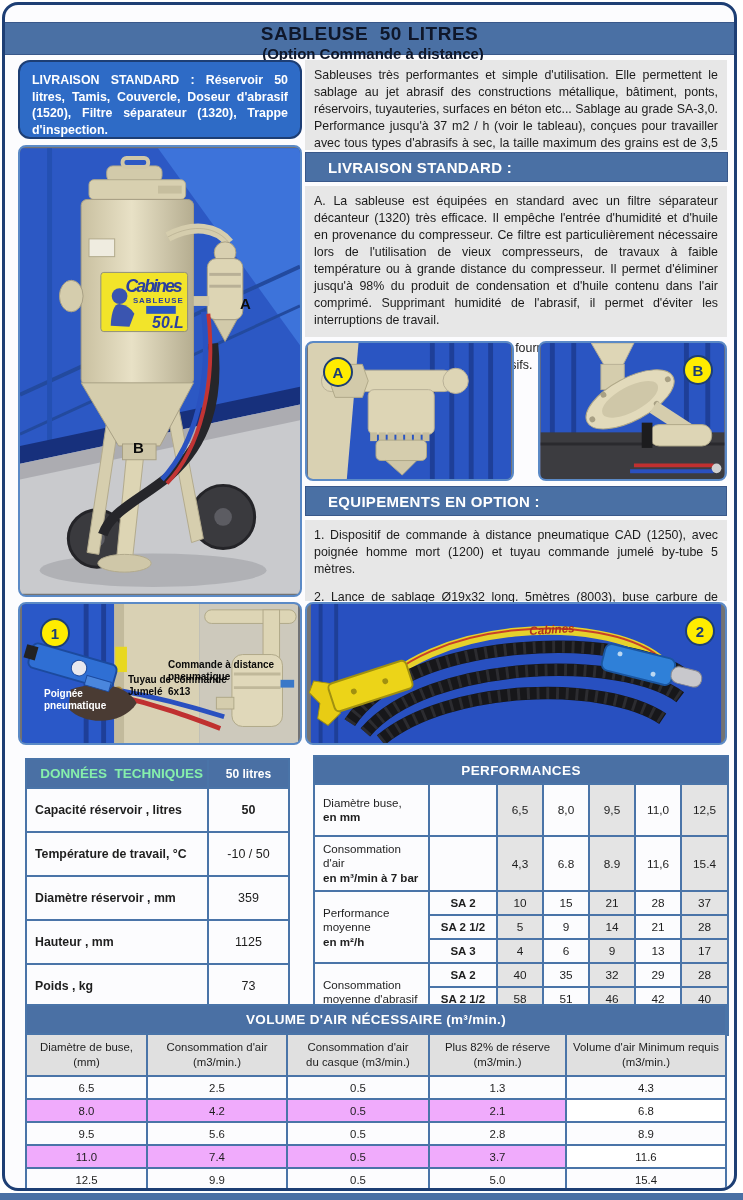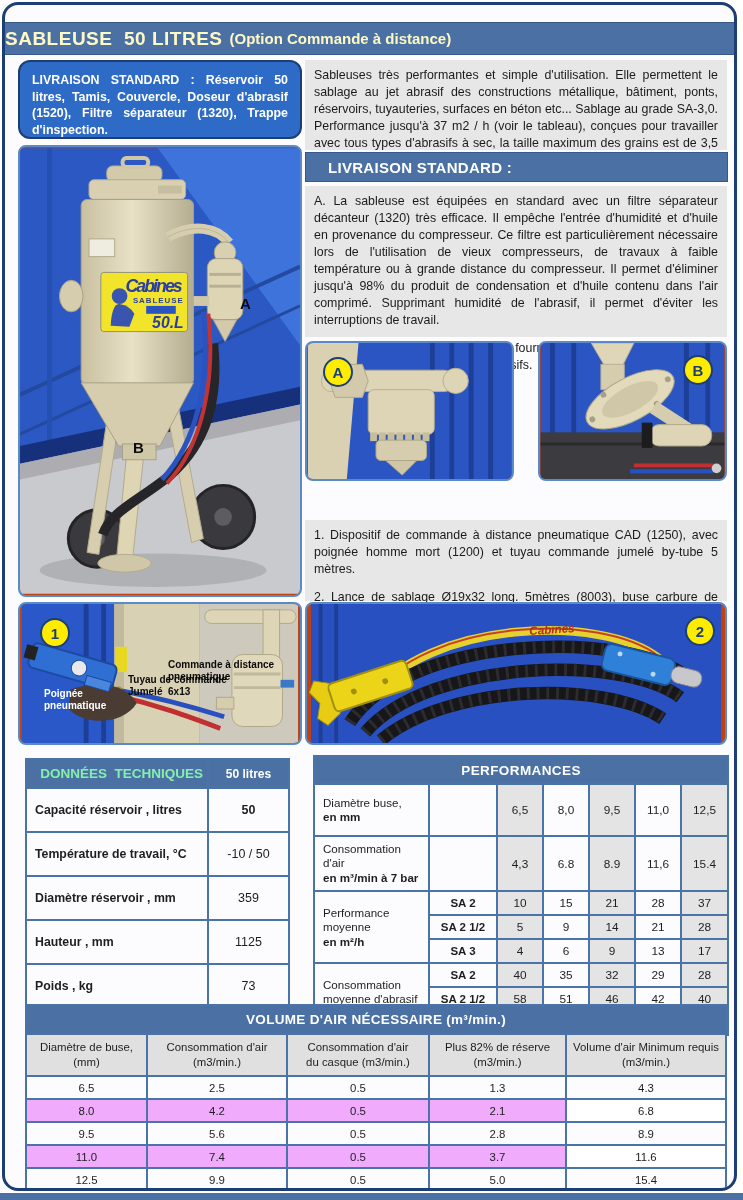--- a/index.html
+++ b/index.html
@@ -8,21 +8,21 @@
     font-family:"Liberation Sans","DejaVu Sans",sans-serif;color:#1e1e1e;
   }
   .page{
     position:absolute;left:2px;top:2px;width:729px;height:1183px;
     border:3px solid #1d3e74;border-radius:16px;background:#fcfcfe;overflow:hidden;
   }
   .bottom-strip{position:absolute;left:0;right:0;bottom:0;height:7px;background:#4a70a4;}
   .titlebar{
     position:absolute;left:0;right:0;top:17px;height:31px;background:#4a70a4;
     border-top:1px solid #39588a;border-bottom:1px solid #39588a;
-    display:flex;align-items:center;color:#fef9c3;
+    display:flex;align-items:center;color:#0f172a;flex-direction:column;
   }
   .titlebar .t1{font-size:19px;font-weight:bold;white-space:pre;letter-spacing:.5px;}
   .titlebar .t2{font-size:15px;font-weight:bold;margin-left:7px;}
   .std-box{
     position:absolute;left:13px;top:55px;width:284px;height:79px;box-sizing:border-box;
     background:#2e6bc6;border:2px solid #1d3e74;border-radius:12px;
     color:#fff;font-weight:bold;font-size:12.4px;line-height:1.35;
     padding:10px 12px;text-align:justify;
   }
   .gray-block{
@@ -31,21 +31,21 @@
   }
   .gray-block p{margin:0;}
   .gray-block p + p{margin-top:11px;}
   .section-bar{
     position:absolute;height:30px;background:#4a70a4;border:1px solid #39588a;box-sizing:border-box;
     color:#fff;font-weight:bold;font-size:15px;display:flex;align-items:center;padding-left:22px;
     letter-spacing:.3px;
   }
   .photo{
     position:absolute;box-sizing:border-box;border:2px solid #5b8ac6;border-radius:8px;
-    overflow:hidden;background:#c2410c;
+    overflow:hidden;background:#737373;
   }
   .photo svg{display:block;width:100%;height:100%;}
   .badge{
     position:absolute;width:30px;height:30px;border-radius:50%;
     background:#ffec00;border:2px solid #1d3e74;box-sizing:border-box;
     color:#1d3e74;font-weight:bold;font-size:15px;
     display:flex;align-items:center;justify-content:center;z-index:3;
   }
   .marker{position:absolute;font-weight:bold;font-size:15px;color:#0c0c0c;z-index:3;}
   .ph-label{position:absolute;font-weight:bold;font-size:10px;line-height:1.15;color:#0a0a0a;z-index:3;}
@@ -229,20 +229,21 @@
         <rect x="112" y="84" width="64" height="22" rx="10" fill="#ddd5b5" stroke="#b0a888"></rect>
         <rect x="104" y="82" width="11" height="26" fill="#1c1c1e"></rect>
         <path d="M96,126 h82" stroke="#c03030" stroke-width="4"></path>
         <path d="M92,132 h86" stroke="#2a50c0" stroke-width="4"></path>
         <circle cx="181" cy="129" r="5" fill="#cfcfcf"></circle>
       </g>
     </svg>
     <div class="badge" style="left:143px;top:12px;">B</div>
   </div>
 
+  <div class="section-bar" style="left:300px;top:481px;width:422px;">EQUIPEMENTS EN OPTION :</div>
 
   <div class="gray-block" style="left:300px;top:515px;width:422px;height:81px;">
     <p>1. Dispositif de commande à distance pneumatique CAD (1250), avec poignée homme mort (1200) et tuyau commande jumelé by-tube 5 mètres.</p>
     <p>2. Lance de sablage Ø19x32 long. 5mètres (8003), buse carbure de tungstène Ø5 (7250) et raccord rapide.</p>
   </div>
 
   <div class="photo" style="left:13px;top:597px;width:284px;height:143px;">
     <svg viewBox="0 0 284 143">
       <rect width="284" height="143" fill="#2a58c8"></rect>
       <g stroke="#1e3f98" stroke-width="5">

